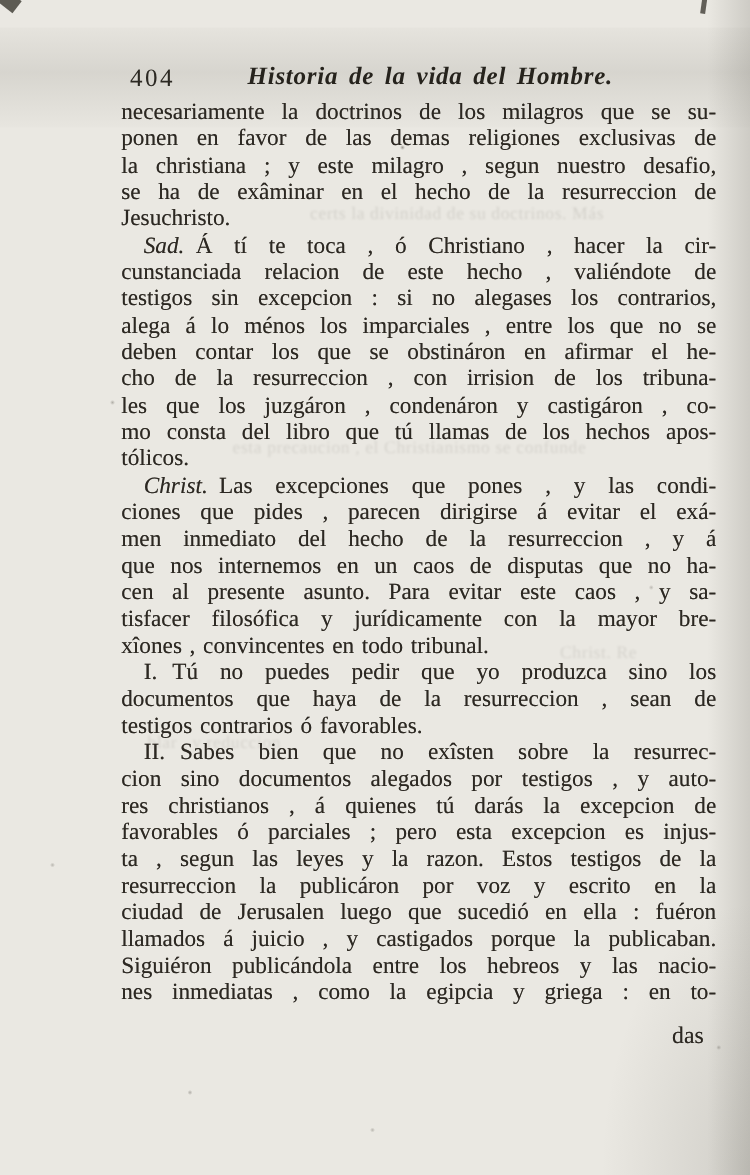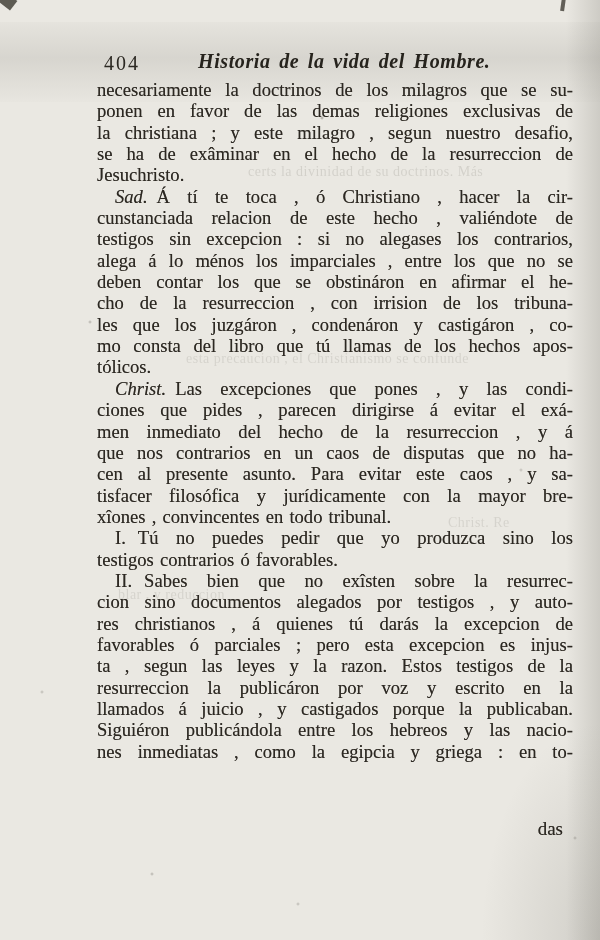--- a/index.html
+++ b/index.html
@@ -92,36 +92,38 @@
         <div class="line">deben contar los que se obstináron en afirmar el he-</div>
         <div class="line">cho de la resurreccion , con irrision de los tribuna-</div>
         <div class="line">les que los juzgáron , condenáron y castigáron , co-</div>
         <div class="line">mo consta del libro que tú llamas de los hechos apos-</div>
         <div class="line last">tólicos.</div>
       </div>
       <div class="paragraph">
         <div class="line first-indent"><span class="lead">Christ.</span>Las excepciones que pones , y las condi-</div>
         <div class="line">ciones que pides , parecen dirigirse á evitar el exá-</div>
         <div class="line">men inmediato del hecho de la resurreccion , y á</div>
-        <div class="line">que nos contrarios en un caos de disputas que no ha-</div>
+        <div class="line">que nos internemos en un caos de disputas que no ha-</div>
         <div class="line">cen al presente asunto. Para evitar este caos , y sa-</div>
         <div class="line">tisfacer filosófica y jurídicamente con la mayor bre-</div>
         <div class="line last">xîones , convincentes en todo tribunal.</div>
       </div>
       <div class="paragraph">
         <div class="line first-indent"><span class="lead roman">I.</span>Tú no puedes pedir que yo produzca sino los</div>
+        <div class="line">documentos que haya de la resurreccion , sean de</div>
         <div class="line last">testigos contrarios ó favorables.</div>
       </div>
       <div class="paragraph">
         <div class="line first-indent"><span class="lead roman">II.</span>Sabes bien que no exîsten sobre la resurrec-</div>
         <div class="line">cion sino documentos alegados por testigos , y auto-</div>
         <div class="line">res christianos , á quienes tú darás la excepcion de</div>
         <div class="line">favorables ó parciales ; pero esta excepcion es injus-</div>
         <div class="line">ta , segun las leyes y la razon. Estos testigos de la</div>
         <div class="line">resurreccion la publicáron por voz y escrito en la</div>
+        <div class="line">ciudad de Jerusalen luego que sucedió en ella : fuéron</div>
         <div class="line">llamados á juicio , y castigados porque la publicaban.</div>
         <div class="line">Siguiéron publicándola entre los hebreos y las nacio-</div>
         <div class="line">nes inmediatas , como la egipcia y griega : en to-</div>
       </div>
     </div>
 
   <div class="catchword">das</div>
 
   <div id="ghosts">
       <div class="ghost" style="left: 248px; top: 164px; opacity: 0.18;">certs la divinidad de su doctrinos. Más</div>

